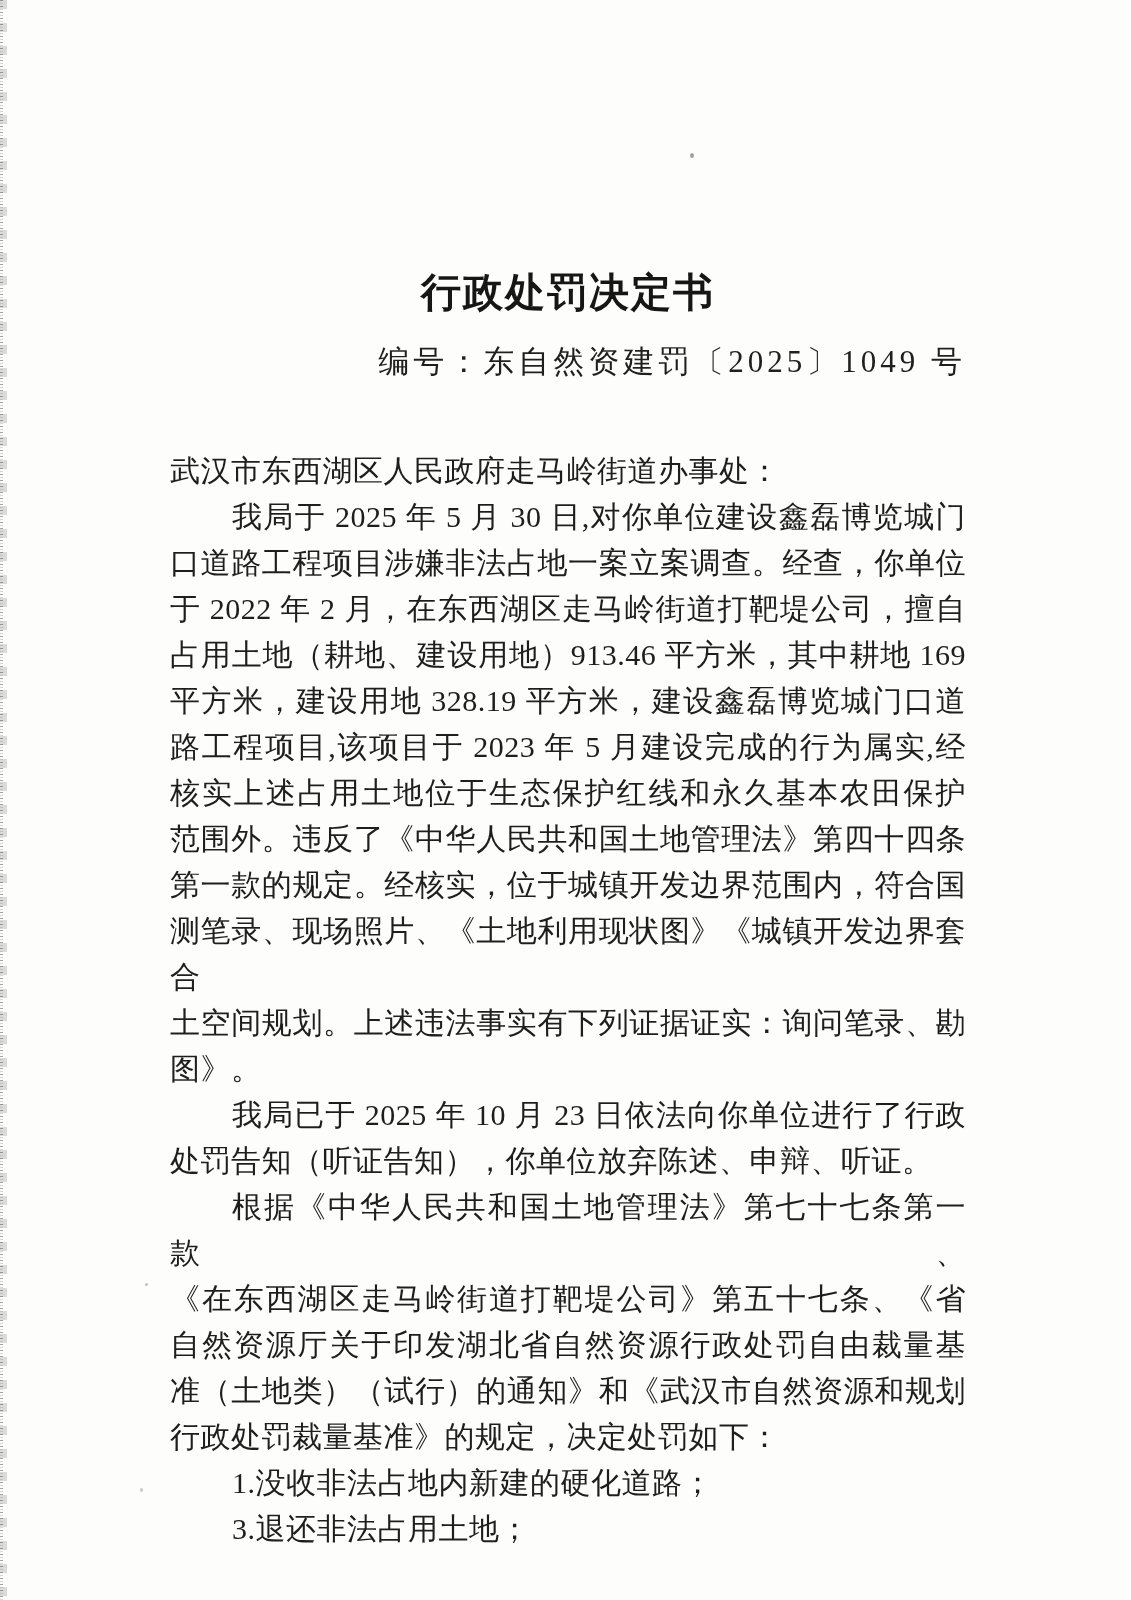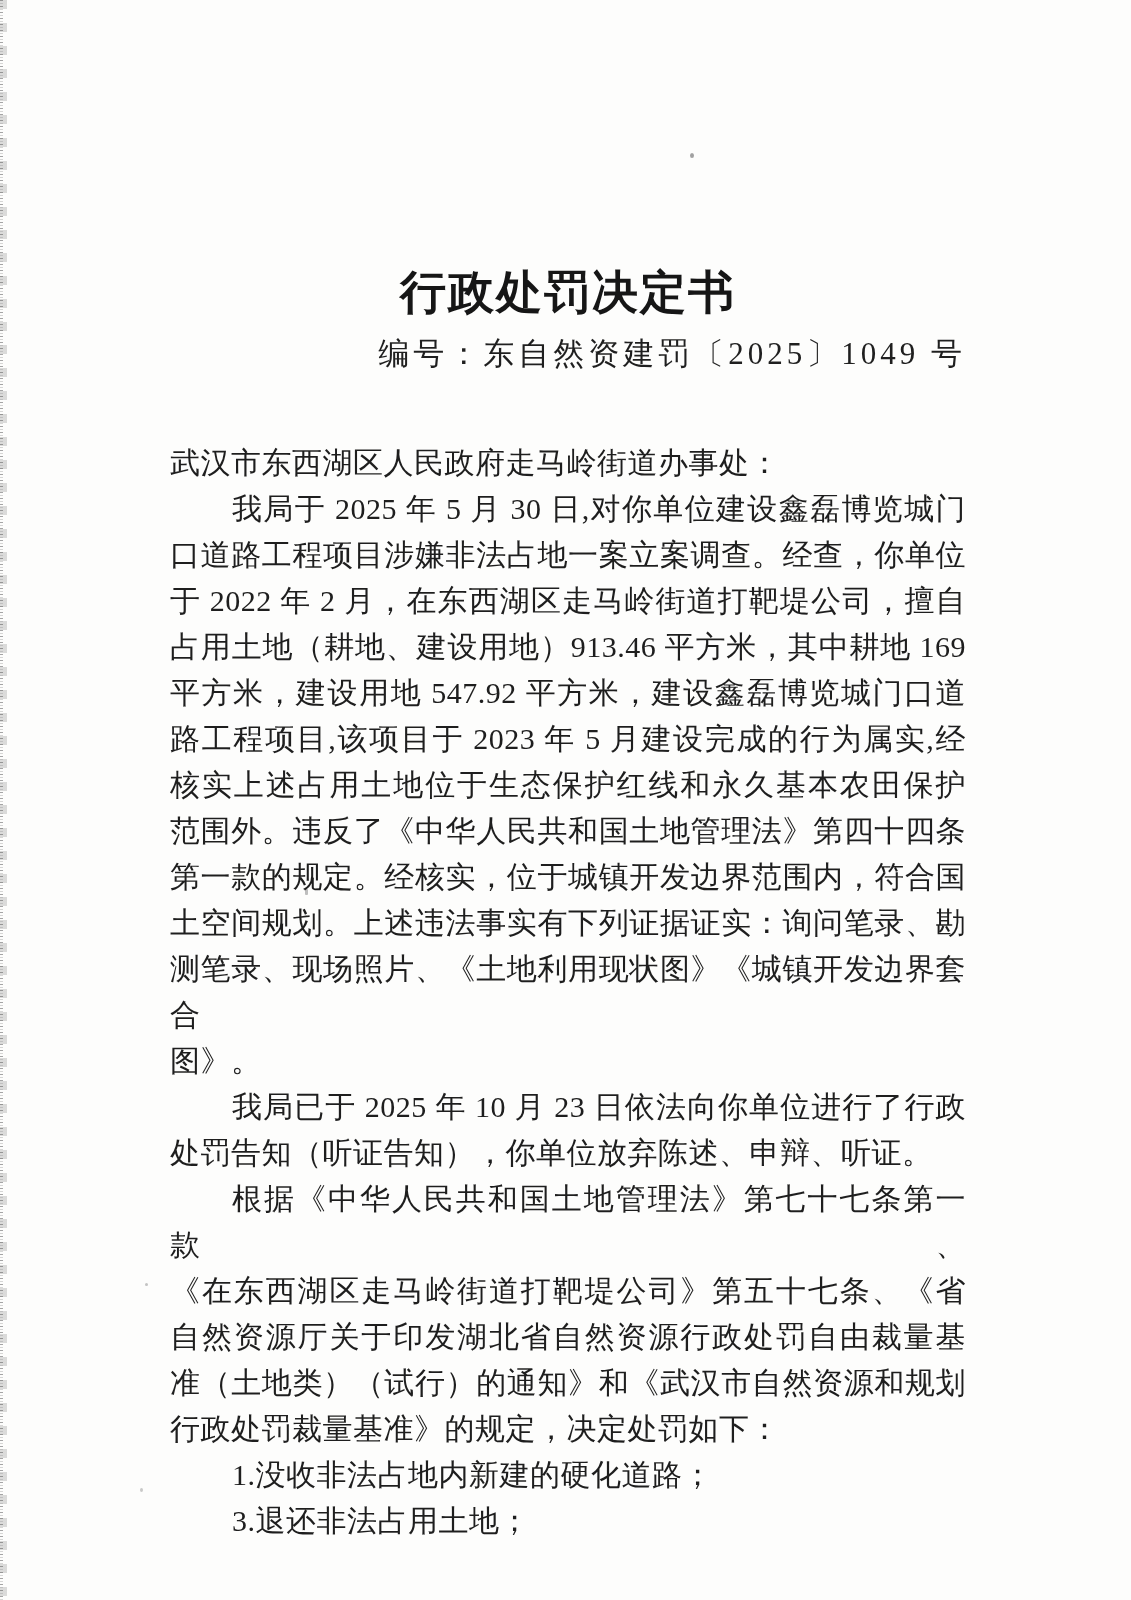--- a/index.html
+++ b/index.html
@@ -46,28 +46,28 @@
 
   .content {
     position: absolute;
     left: 170px;
     top: 0;
     width: 796px;
   }
   .title {
     margin: 262px 0 0 0;
     text-align: center;
-    font-size: 46px;
+    font-size: 40px;
     line-height: 62px;
     font-weight: 700;
     letter-spacing: 2px;
     color: #161616;
   }
   .docnum {
-    margin-top: 8px;
+    margin-top: 16px;
     text-align: right;
     font-size: 31px;
     line-height: 44px;
     letter-spacing: 4px;
     color: #1f1f1f;
     white-space: nowrap;
   }
   .body {
     margin-top: 64px;
     font-size: 30px;
@@ -101,27 +101,27 @@
     <h1 class="title">行政处罚决定书</h1>
 
     <div class="docnum">编号：东自然资建罚〔2025〕1049 号</div>
 
     <div class="body" id="body-lines">
         <div class="line">武汉市东西湖区人民政府走马岭街道办事处：</div>
         <div class="line indent fill">我局于 2025 年 5 月 30 日,对你单位建设鑫磊博览城门</div>
         <div class="line fill">口道路工程项目涉嫌非法占地一案立案调查。经查，你单位</div>
         <div class="line fill">于 2022 年 2 月，在东西湖区走马岭街道打靶堤公司，擅自</div>
         <div class="line fill">占用土地（耕地、建设用地）913.46 平方米，其中耕地 169</div>
-        <div class="line fill">平方米，建设用地 547.92 平方米，建设鑫磊博览城门口道</div>
+        <div class="line fill">平方米，建设用地 328.19 平方米，建设鑫磊博览城门口道</div>
         <div class="line fill">路工程项目,该项目于 2023 年 5 月建设完成的行为属实,经</div>
         <div class="line fill">核实上述占用土地位于生态保护红线和永久基本农田保护</div>
         <div class="line fill">范围外。违反了《中华人民共和国土地管理法》第四十四条</div>
         <div class="line fill">第一款的规定。经核实，位于城镇开发边界范围内，符合国</div>
+        <div class="line fill">测笔录、现场照片、《土地利用现状图》《城镇开发边界套合</div>
         <div class="line fill">土空间规划。上述违法事实有下列证据证实：询问笔录、勘</div>
-        <div class="line fill">测笔录、现场照片、《土地利用现状图》《城镇开发边界套合</div>
         <div class="line">图》。</div>
         <div class="line indent fill">我局已于 2025 年 10 月 23 日依法向你单位进行了行政</div>
         <div class="line">处罚告知（听证告知），你单位放弃陈述、申辩、听证。</div>
         <div class="line indent fill">根据《中华人民共和国土地管理法》第七十七条第一款、</div>
         <div class="line fill">《在东西湖区走马岭街道打靶堤公司》第五十七条、《省</div>
         <div class="line fill">自然资源厅关于印发湖北省自然资源行政处罚自由裁量基</div>
         <div class="line fill">准（土地类）（试行）的通知》和《武汉市自然资源和规划</div>
         <div class="line">行政处罚裁量基准》的规定，决定处罚如下：</div>
         <div class="line indent">1.没收非法占地内新建的硬化道路；</div>
         <div class="line indent">3.退还非法占用土地；</div>

